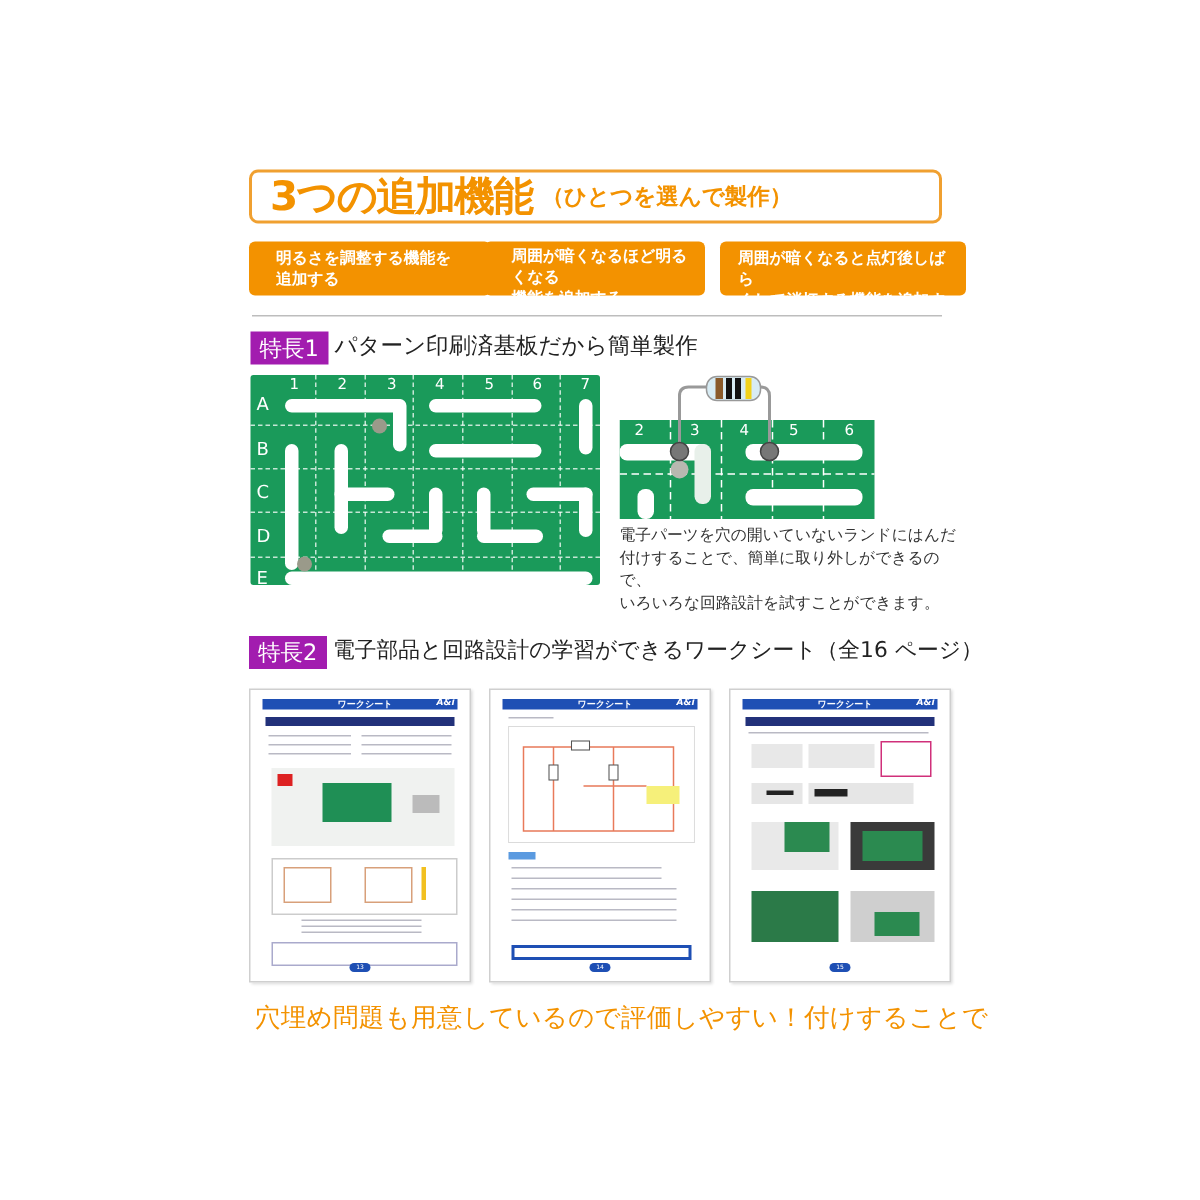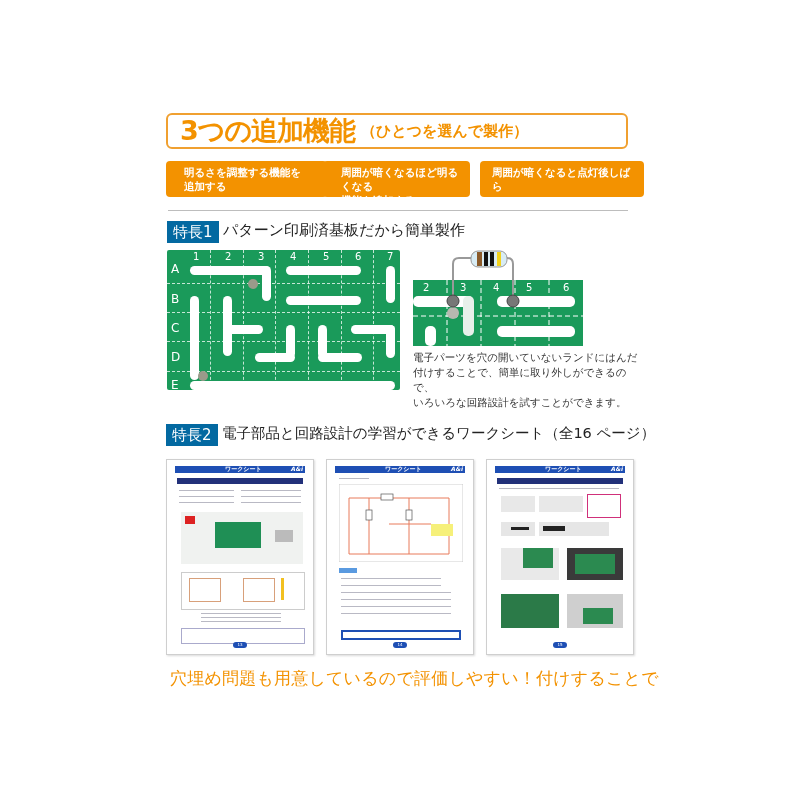--- a/index.html
+++ b/index.html
@@ -10,21 +10,21 @@
   .title-box { left:166px; top:113px; width:462px; height:36px; border:2px solid #f0a030; border-radius:6px; background:#fff; box-sizing:border-box; display:flex; align-items:center; padding-left:12px; }
   .title-main { color:#f39200; font-weight:bold; font-size:27px; letter-spacing:-1px; }
   .title-sub { color:#f39200; font-weight:bold; font-size:15px; margin-left:6px; }
 
   
   .feat { top:161px; height:36px; background:#f39200; border-radius:4px; color:#fff; font-weight:bold; font-size:10.5px; line-height:14px; box-sizing:border-box; padding:4px 8px 0 18px; }
   .feat span { display:block; }
   .divider { left:168px; top:210px; width:460px; height:1px; background:#bdbdbd; }
 
   
-  .sec-tag { background:#0369a1; color:#fff; font-size:15px; padding:2px 6px; height:22px; box-sizing:border-box; line-height:18px; }
+  .sec-tag { background:#a21caf; color:#fff; font-size:15px; padding:2px 6px; height:22px; box-sizing:border-box; line-height:18px; }
   .sec-title { font-size:15px; color:#222; white-space:nowrap; }
 
   
   .pcb { background:#1a9a5a; border-radius:2px; }
   .pcb .grid-h { position:absolute; left:0; right:0; border-top:1px dashed rgba(255,255,255,0.75); height:0; }
   .pcb .grid-v { position:absolute; top:0; bottom:0; border-left:1px dashed rgba(255,255,255,0.75); width:0; }
   .pcb .colnum, .pcb .rowlbl { position:absolute; color:#fff; font-size:10px; font-family:"DejaVu Sans", sans-serif; }
   .pcb .rowlbl { font-size:12px; }
   .land { position:absolute; background:#fff; border-radius:5px; }
   .solder { position:absolute; width:10px; height:10px; border-radius:50%; background:#9a9a8a; }
@@ -48,26 +48,27 @@
 
 <div class="abs title-box">
   <span class="title-main">3つの追加機能</span>
   <span class="title-sub">（ひとつを選んで製作）</span>
 </div>
 
 <div class="abs feat" style="left:166px;width:161px;">
   <span>明るさを調整する機能を</span>
   <span>追加する</span>
 </div>
-<div class="abs feat" style="left:323px;width:147px;">
+<div class="abs feat" style="left:323px;width:147px;font-family:Liberation Serif, serif;">
   <span>周囲が暗くなるほど明るくなる</span>
   <span>機能を追加する</span>
 </div>
 <div class="abs feat" style="left:480px;width:164px;padding-left:12px;">
   <span>周囲が暗くなると点灯後しばら</span>
+  <span>くして消灯する機能を追加する</span>
 </div>
 
 <div class="abs divider"></div>
 
 <div class="abs sec-tag" style="left:167px;top:221px;">特長1</div>
 <div class="abs sec-title" style="left:223px;top:221px;">パターン印刷済基板だから簡単製作</div>
 
 <div class="abs pcb" style="left:167px;top:250px;width:233px;height:140px;">
   <div class="grid-v" style="left:43px"></div>
   <div class="grid-v" style="left:76px"></div>

